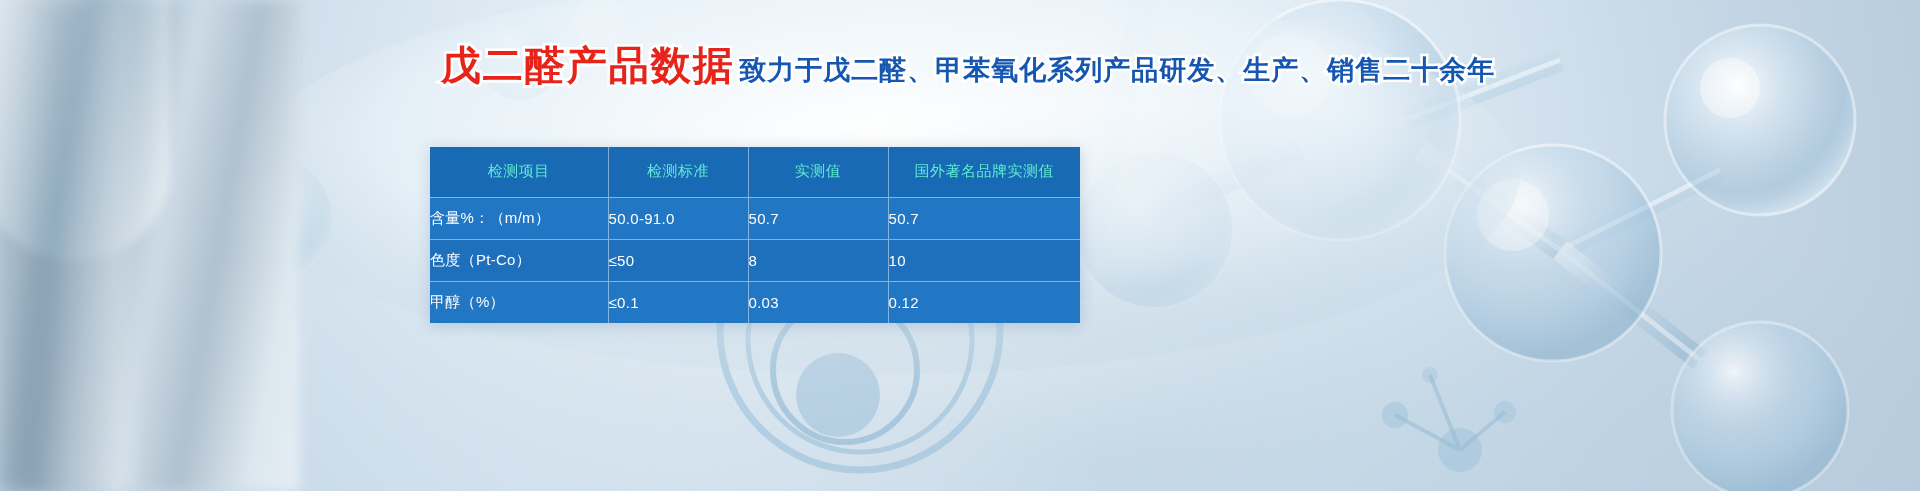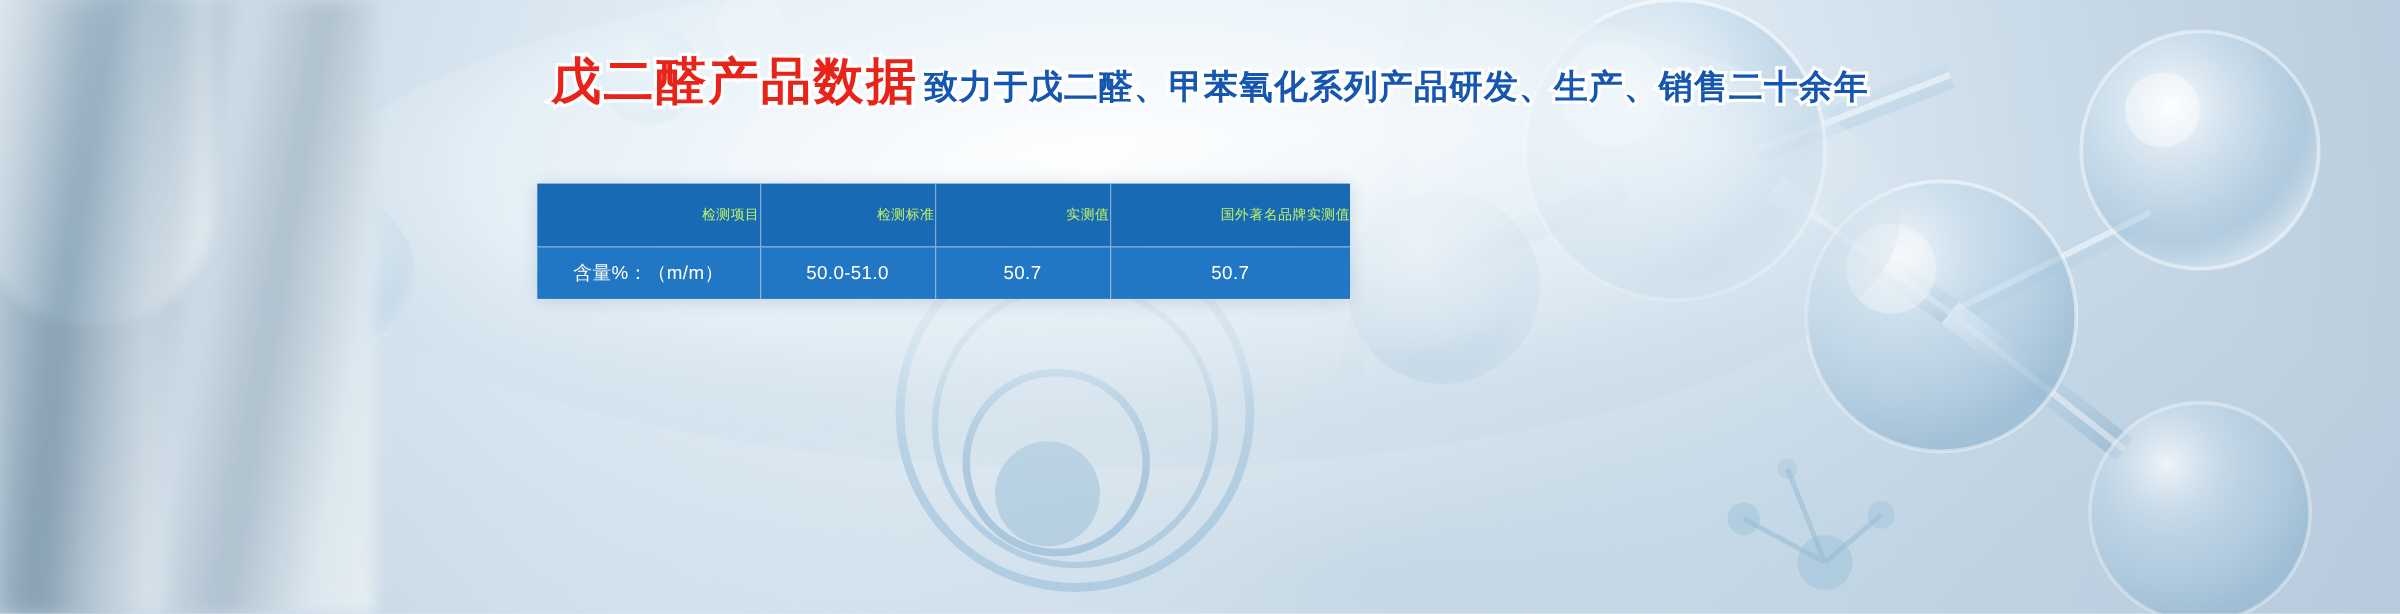--- a/index.html
+++ b/index.html
@@ -87,34 +87,34 @@
     box-shadow:0 2px 14px rgba(20,60,110,.18);
   }
   table{
     width:100%;
     border-collapse:collapse;
     table-layout:fixed;
     background:rgba(31,116,193,.92);
   }
   thead th{
     background:rgba(24,104,179,.93);
-    color:#bef264;
-    font-size:11px;
+    color:#5eead4;
+    font-size:15px;
     font-weight:normal;
     height:50px;
-    text-align:right;
+    text-align:center;
     letter-spacing:.5px;
     border-right:1px solid rgba(255,255,255,.45);
   }
   thead th:last-child{ border-right:none;margin-top:44px; }
   tbody td{
     color:#ffffff;
     font-size:15px;
     height:42px;
-    text-align:center;
+    text-align:left;
     border-top:1px solid rgba(255,255,255,.45);
     border-right:1px solid rgba(255,255,255,.45);
     letter-spacing:.3px;
   }
   tbody td:last-child{ border-right:none; }
   tbody tr:nth-child(odd) td{ background:rgba(33,119,196,.90); }
   tbody tr:nth-child(even) td{ background:rgba(29,111,188,.92); }
 
   col.c1{ width:178px; }
   col.c2{ width:140px; }
@@ -225,21 +225,33 @@
         <tr>
           <th>检测项目</th>
           <th>检测标准</th>
           <th>实测值</th>
           <th>国外著名品牌实测值</th>
         </tr>
       </thead>
       <tbody>
         <tr>
           <td>含量%：（m/m）</td>
-          <td>50.0-51.0</td>
+          <td>50.0-91.0</td>
           <td>50.7</td>
           <td>50.7</td>
+        </tr>
+        <tr>
+          <td>色度（Pt-Co）</td>
+          <td>≤50</td>
+          <td>8</td>
+          <td>10</td>
+        </tr>
+        <tr>
+          <td>甲醇（%）</td>
+          <td>≤0.1</td>
+          <td>0.03</td>
+          <td>0.12</td>
         </tr>
       </tbody>
     </table>
   </div>
 
 </div>
 
 </body></html>

